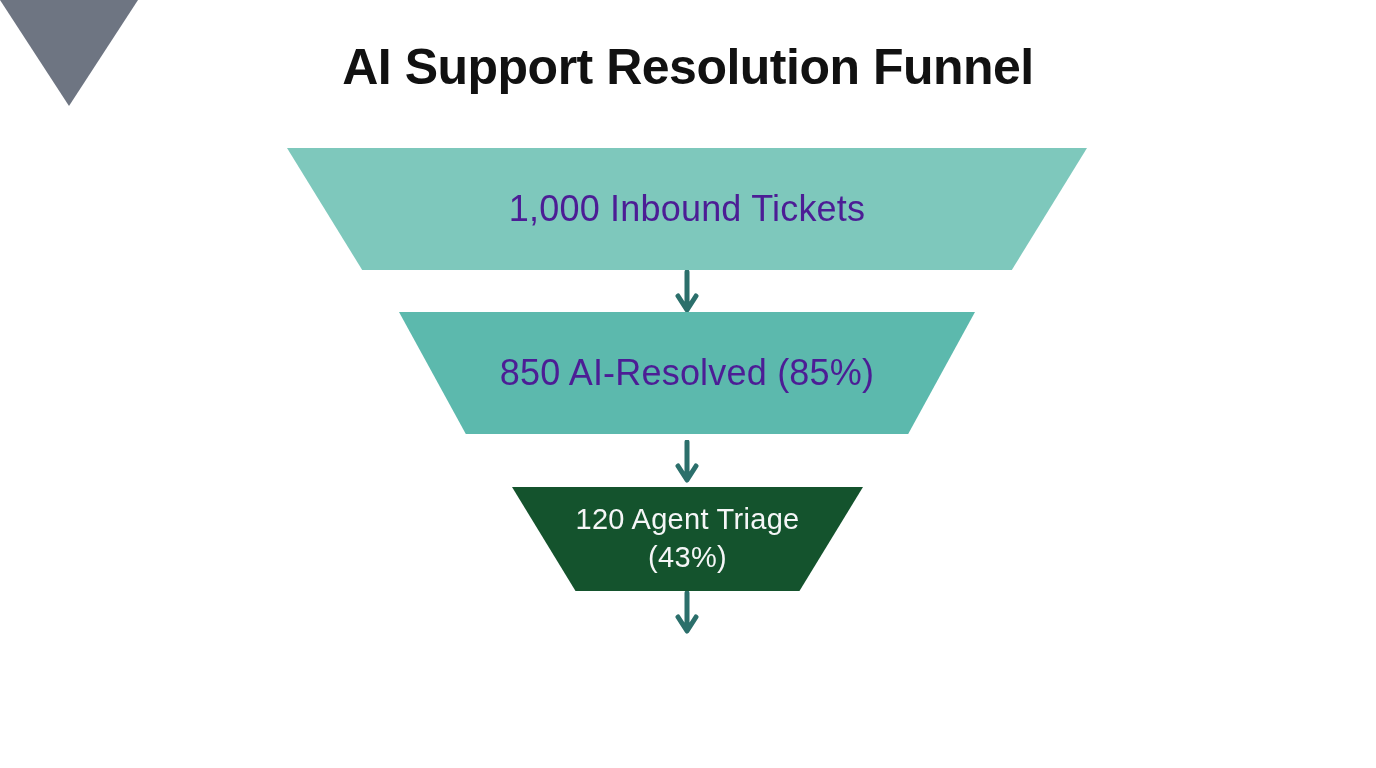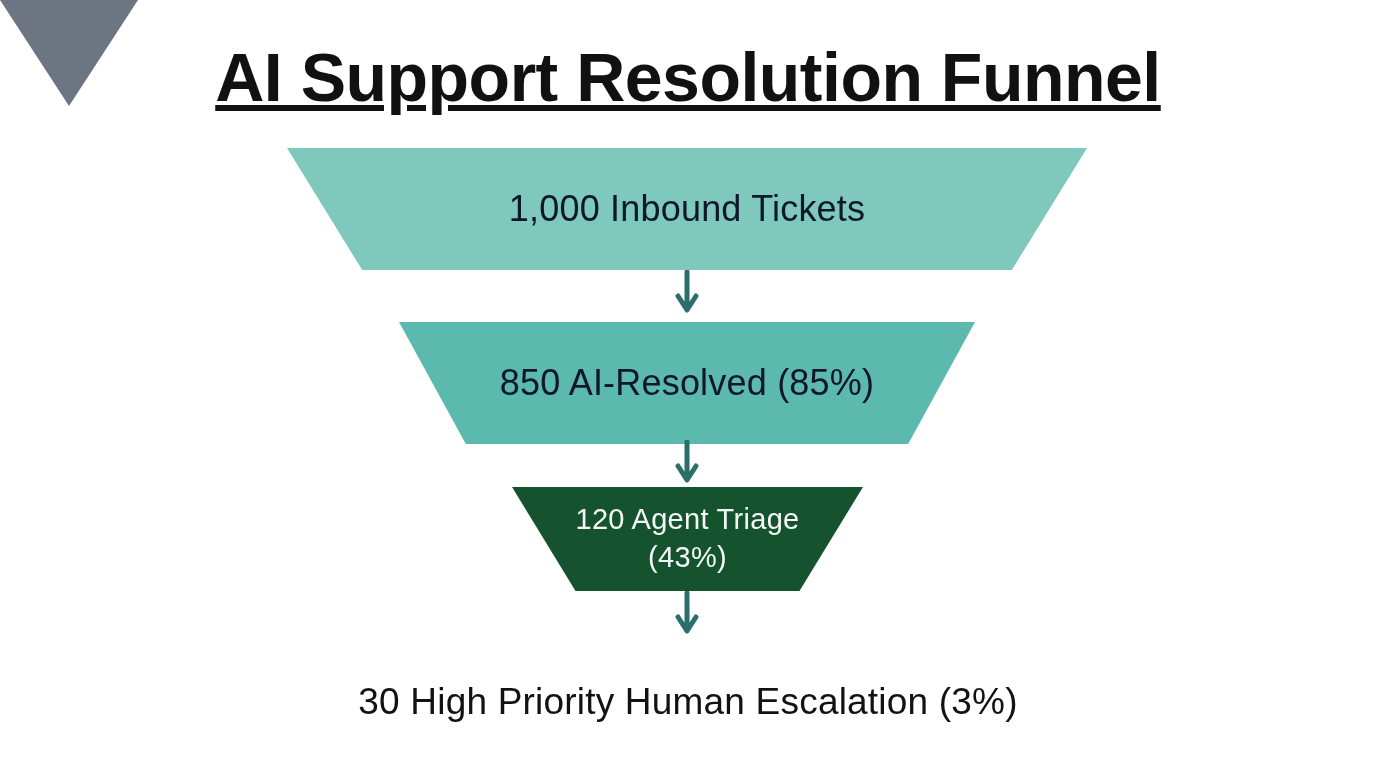--- a/index.html
+++ b/index.html
@@ -15,51 +15,50 @@
     background: #ffffff;
     overflow: hidden;
   }
   .chart-title {
     position: absolute;
     top: 38px;
     left: 0;
     width: 100%;
     margin: 0;
     text-align: center;
-    font-size: 68px;
+    font-size: 50px;
     font-weight: 700;
     letter-spacing: -0.5px;
     color: #111111;
-    text-decoration: underline;
   }
   .stage {
     position: absolute;
     display: flex;
     align-items: center;
     justify-content: center;
     text-align: center;
   }
   .stage-label-dark {
-    color: #0f172a;
+    color: #4c1d95;
     font-size: 36px;
     letter-spacing: 0.2px;
   }
   .stage-label-light {
     color: #f5f6f7;
     font-size: 29px;
     line-height: 1.3;
     letter-spacing: 0.3px;
   }
   .stage1 {
     left: 287px; top: 148px; width: 800px; height: 122px;
     background: #7ec8bc;
     clip-path: polygon(0% 0%, 100% 0%, 90.6% 100%, 9.4% 100%);
   }
   .stage2 {
-    left: 399px; top: 322px; width: 576px; height: 122px;
+    left: 399px; top: 312px; width: 576px; height: 122px;
     background: #5cb9ad;
     clip-path: polygon(0% 0%, 100% 0%, 88.4% 100%, 11.6% 100%);
   }
   .stage3 {
     left: 512px; top: 487px; width: 351px; height: 104px;
     background: #696f7a;
     clip-path: polygon(0% 0%, 100% 0%, 81.9% 100%, 18.1% 100%);
   }
   .stage4-triangle {
     left: 619px; top: 639px; width: 138px; height: 106px;
@@ -117,15 +116,14 @@
       <span>(43%)</span>
     </span>
   </div>
 
   <svg class="arrow arrow3" viewBox="0 0 26 46">
     <path d="M13 2 L13 36 M4 26 L13 40 L22 26" fill="none" stroke="#2b6f6b" stroke-width="5" stroke-linecap="round" stroke-linejoin="round"></path>
   </svg>
 
   <div class="stage4-triangle" style="background: rgb(110, 117, 130);"></div>
 
-  <div class="escalation-label">30 High Priority Human Escalation (3%)</div>
 
 </div>
 
 </body></html>

